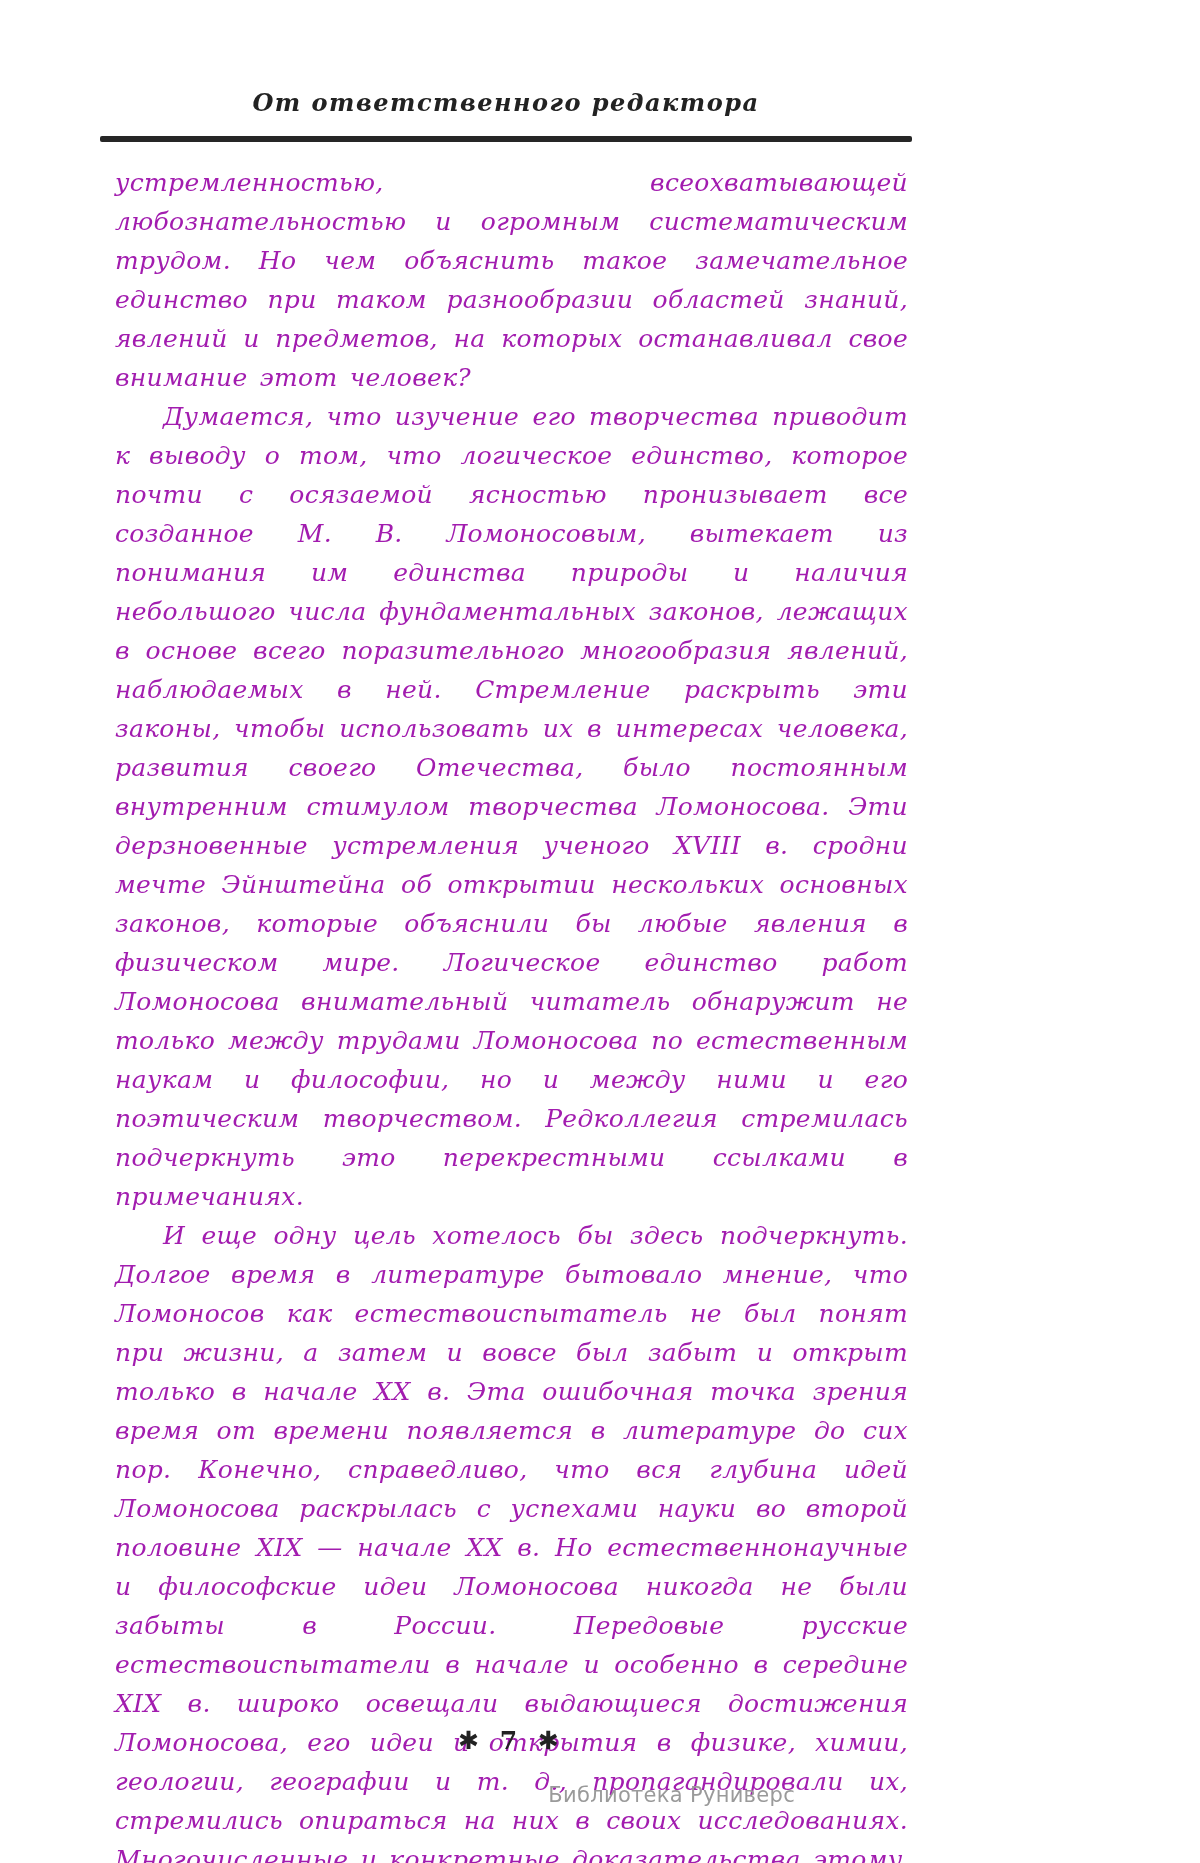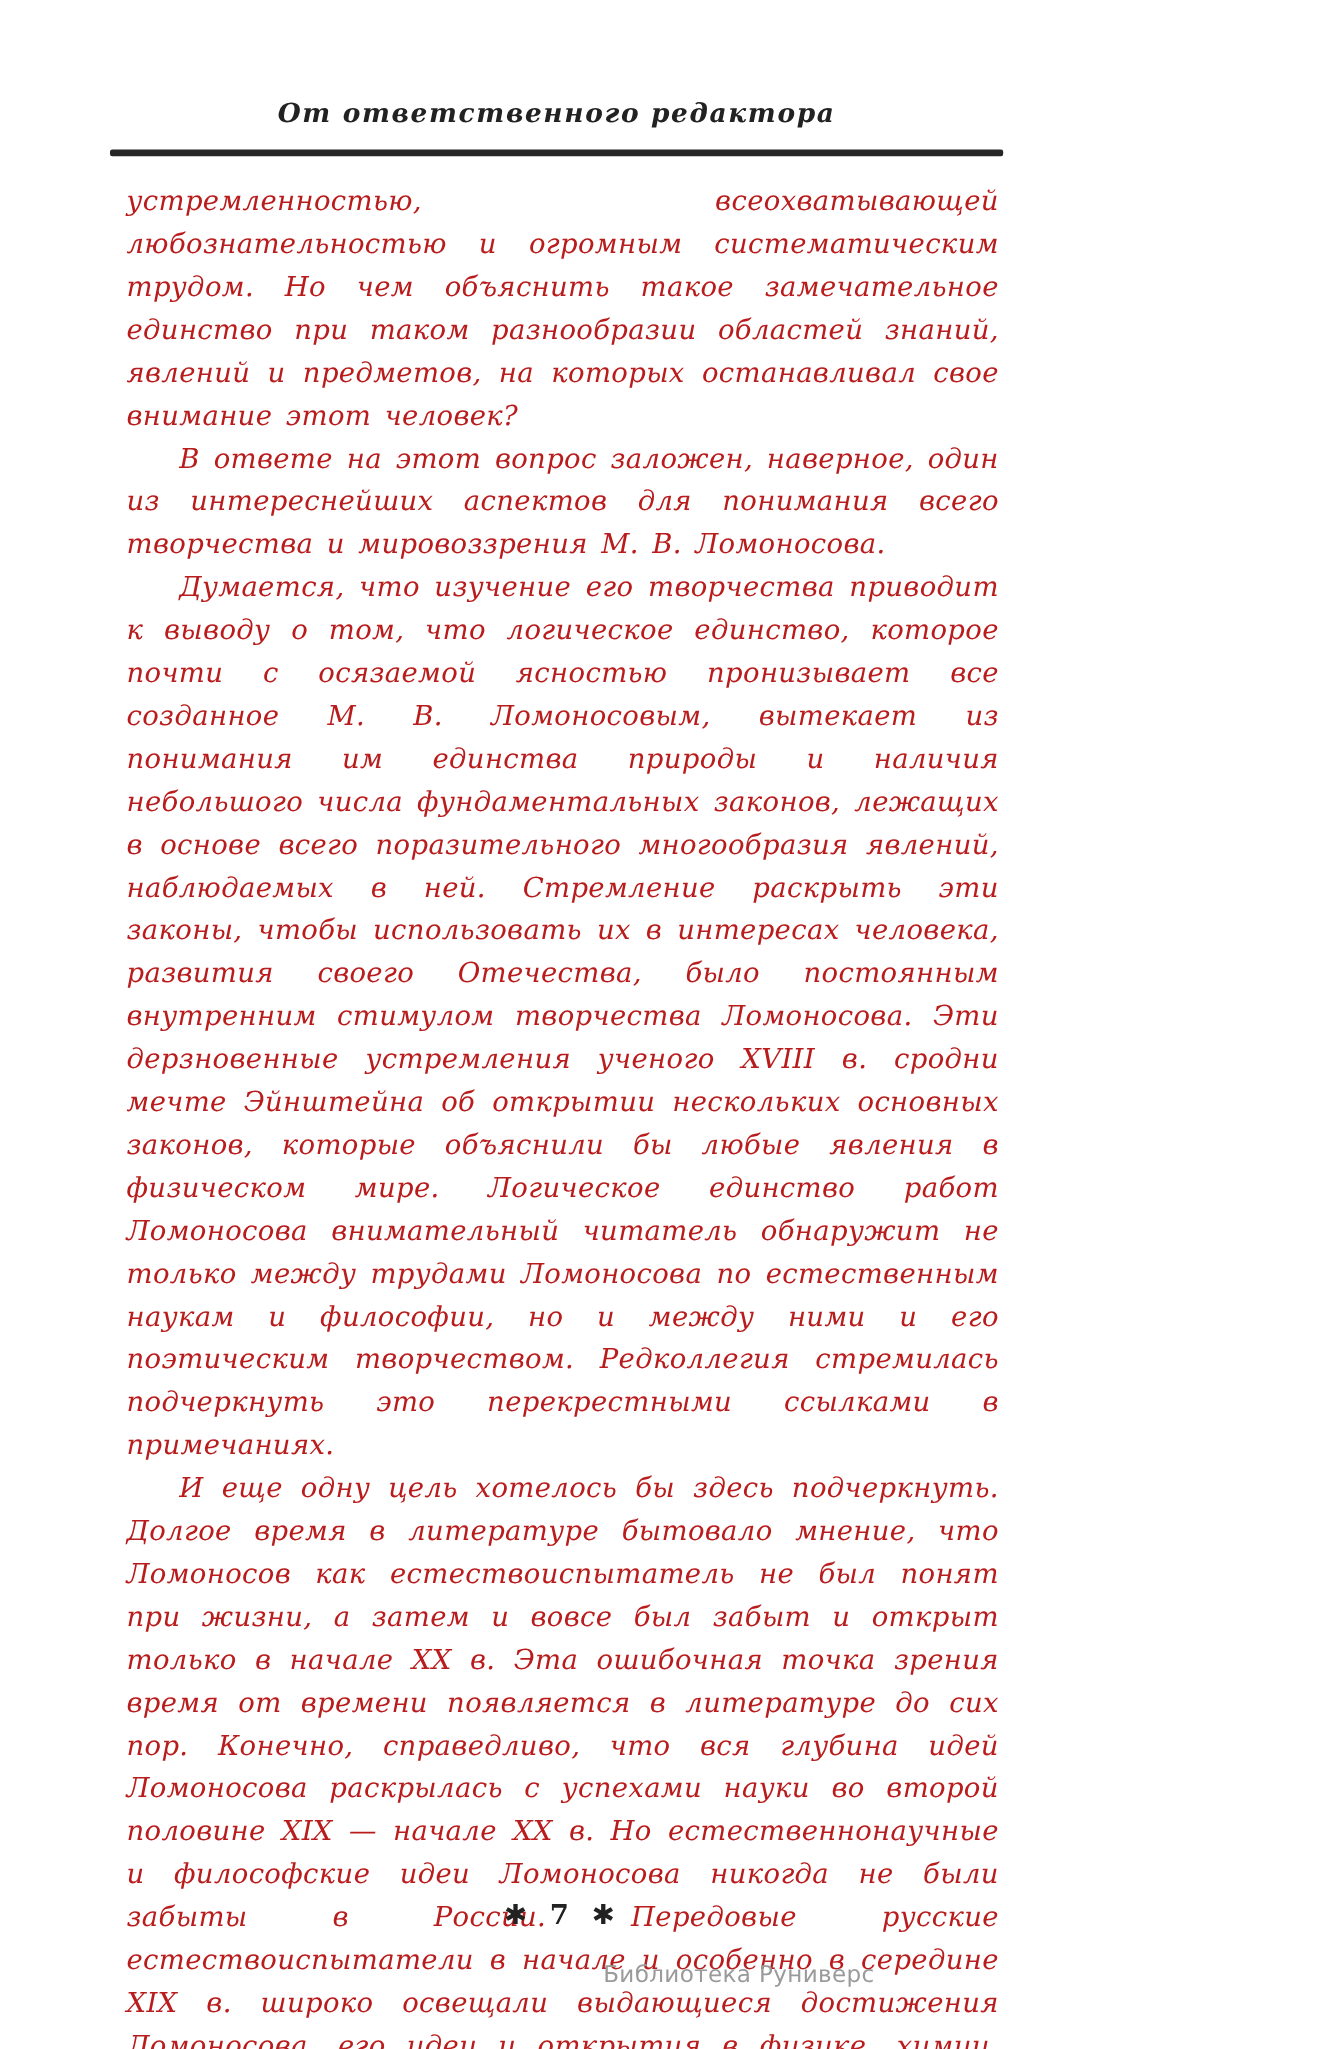--- a/index.html
+++ b/index.html
@@ -47,21 +47,21 @@
   }
   .para {
     margin: 0;
     font-style: italic;
     font-size: 25px;
     line-height: 39px;
     text-align: justify;
     text-indent: 48px;
     letter-spacing: 0.3px;
     word-spacing: 4px;
-    color: #b91c1c;
+    color: #a21caf;
   }
   .para.no-indent {
     text-indent: 0;
   }
   .page-number {
     position: absolute;
     top: 1726px;
     left: 115px;
     width: 793px;
     text-align: center;
@@ -86,21 +86,20 @@
 <body>
 
 <div class="page">
 
   <div class="running-header-title">От ответственного редактора</div>
 
   <div class="header-rule"></div>
 
   <div class="page-body">
     <p class="para no-indent">устремленностью, всеохватывающей любознательностью и огромным систематическим трудом. Но чем объяснить такое замечательное единство при таком разнообразии областей знаний, явлений и предметов, на которых останавливал свое внимание этот человек?</p>
-    <p class="para">В ответе на этот вопрос заложен, наверное, один из интереснейших аспектов для понимания всего творчества и мировоззрения М. В. Ломоносова.</p>
     <p class="para">Думается, что изучение его творчества приводит к выводу о том, что логическое единство, которое почти с осязаемой ясностью пронизывает все созданное М. В. Ломоносовым, вытекает из понимания им единства природы и наличия небольшого числа фундаментальных законов, лежащих в основе всего поразительного многообразия явлений, наблюдаемых в ней. Стремление раскрыть эти законы, чтобы использовать их в интересах человека, развития своего Отечества, было постоянным внутренним стимулом творчества Ломоносова. Эти дерзновенные устремления ученого XVIII в. сродни мечте Эйнштейна об открытии нескольких основных законов, которые объяснили бы любые явления в физическом мире. Логическое единство работ Ломоносова внимательный читатель обнаружит не только между трудами Ломоносова по естественным наукам и философии, но и между ними и его поэтическим творчеством. Редколлегия стремилась подчеркнуть это перекрестными ссылками в примечаниях.</p>
     <p class="para">И еще одну цель хотелось бы здесь подчеркнуть. Долгое время в литературе бытовало мнение, что Ломоносов как естествоиспытатель не был понят при жизни, а затем и вовсе был забыт и открыт только в начале XX в. Эта ошибочная точка зрения время от времени появляется в литературе до сих пор. Конечно, справедливо, что вся глубина идей Ломоносова раскрылась с успехами науки во второй половине XIX — начале XX в. Но естественнонаучные и философские идеи Ломоносова никогда не были забыты в России. Передовые русские естествоиспытатели в начале и особенно в середине XIX в. широко освещали выдающиеся достижения Ломоносова, его идеи и открытия в физике, химии, геологии, географии и т. д., пропагандировали их, стремились опираться на них в своих исследованиях. Многочисленные и конкретные доказательства этому</p>
   </div>
 
   <div class="page-number">✱ 7 ✱</div>
 
   <div class="watermark">Библиотека Руниверс</div>
 
 </div>
 

